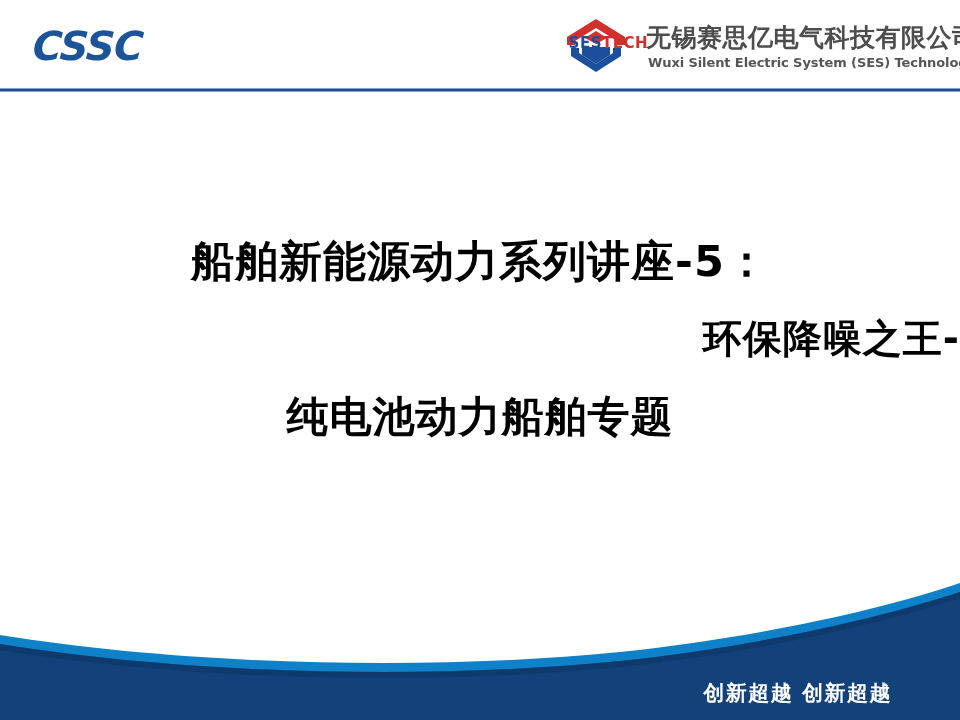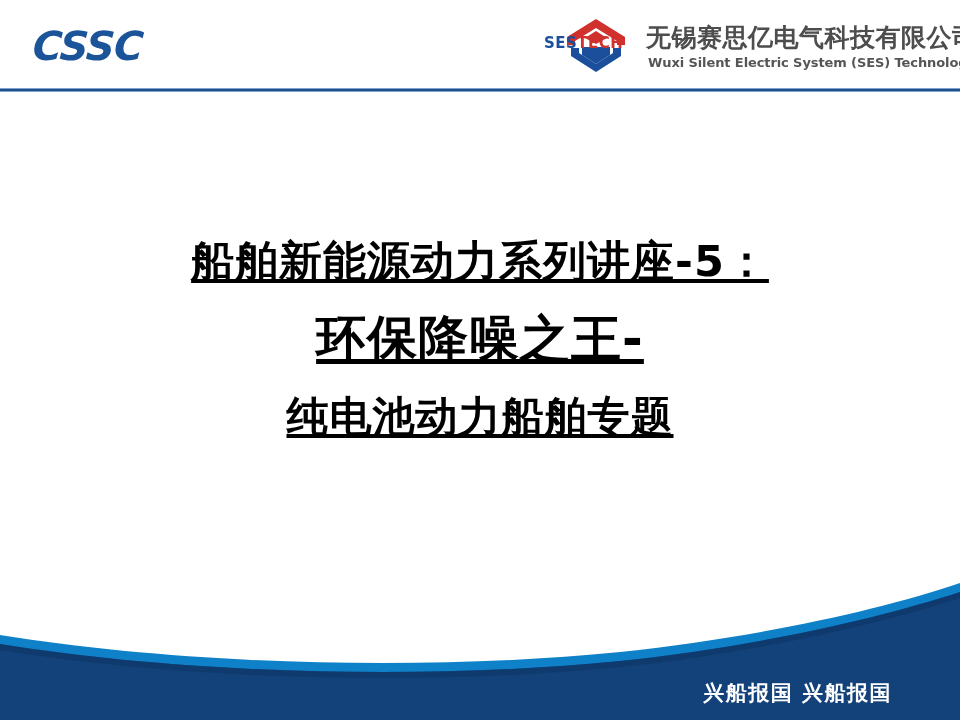--- a/index.html
+++ b/index.html
@@ -79,21 +79,21 @@
     left: 12px;
     top: 30px;
     width: 54px;
     height: 30px;
   }
   .ses-word {
     position: absolute;
     left: -13px;
     top: 20px;
     width: 104px;
-    text-align: left;
+    text-align: right;
     font-family: "DejaVu Sans", sans-serif;
     font-size: 15px;
     font-weight: bold;
     letter-spacing: 0.5px;
     line-height: 15px;
     white-space: nowrap;
   }
   .ses-word .s1 { color: #1b4f9c; }
   .ses-word .s2 { color: #d0312d; }
 
@@ -127,24 +127,23 @@
     left: 0;
     top: 222px;
     width: 960px;
     text-align: center;
   }
   .title-line {
     font-family: "DejaVu Sans", sans-serif;
     font-weight: bold;
     color: #000000;
     white-space: nowrap;
-    text-decoration: underline;
   }
   .title-line.l1 { font-size: 43px; line-height: 78px; letter-spacing: 1px; }
-  .title-line.l2 { font-size: 50px; line-height: 78px; letter-spacing: 1px; }
+  .title-line.l2 { font-size: 39px; line-height: 78px; letter-spacing: 1px; text-align: right; }
   .title-line.l3 { font-size: 42px; line-height: 78px; letter-spacing: 1px; }
 
   
   .footer-wave {
     position: absolute;
     left: 0;
     bottom: 0;
     width: 960px;
     height: 140px;
   }
@@ -199,16 +198,16 @@
 
   <div class="footer-wave">
     <svg width="960" height="140" viewBox="0 0 960 140" preserveAspectRatio="none">
 
       <path d="M0 55 C180 84, 420 92, 620 72 C760 57, 880 30, 960 3 L960 140 L0 140 Z" fill="#0f81c8"></path>
 
       <path d="M0 64 C180 93, 420 101, 620 81 C760 66, 880 38, 960 12 L960 140 L0 140 Z" fill="#134179"></path>
 
       <path d="M0 64 C180 93, 420 101, 620 81 C760 66, 880 38, 960 12 L960 18 C880 44, 760 72, 620 87 C420 107, 180 99, 0 70 Z" fill="#0d3566" opacity="0.55"></path>
     </svg>
-    <div class="footer-slogan">兴船报国 兴船报国</div>
+    <div class="footer-slogan">创新超越 创新超越</div>
   </div>
 
 </div>
 
 </body></html>

